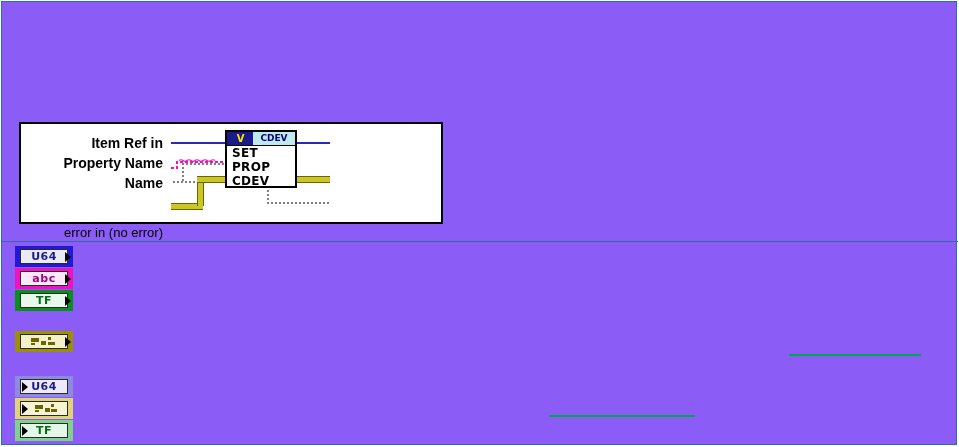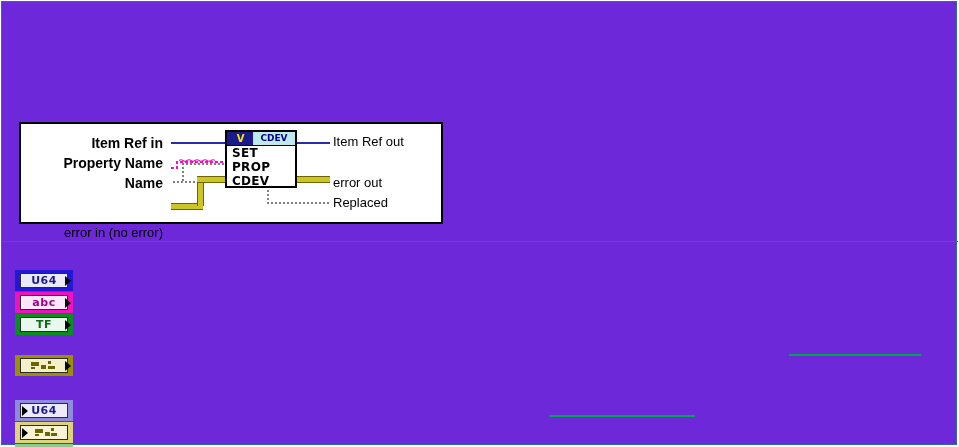--- a/index.html
+++ b/index.html
@@ -17,21 +17,21 @@
 
   
   #page-frame {
     position: absolute;
     left: 1px;
     top: 1px;
     width: 956px;
     height: 444px;
     border: 1px solid #2d6ca3;
     box-sizing: border-box;
-    background: #6d28d9;
+    background: #8b5cf6;
   }
 
   
   #top-pane {
     position: absolute;
     left: 0;
     top: 0;
     width: 956px;
     height: 240px;
     border-bottom: 1px solid #2d6ca3;
@@ -191,21 +191,21 @@
   #wire-replaced-v {
     left: 246px; top: 62px; width: 2px; height: 18px;
     background: repeating-linear-gradient(to bottom,#808080 0 2px,transparent 2px 4px);
   }
   #wire-replaced-h {
     left: 246px; top: 78px; width: 63px; height: 2px;
     background: repeating-linear-gradient(to right,#808080 0 2px,transparent 2px 4px);
   }
 
   
-  .term-group { position: absolute; left: 13px; margin-top: 24px; }
+  .term-group { position: absolute; left: 13px; }
   #group-inputs       { top: 244px; }
   #group-error-in     { top: 329px; }
   #group-outputs      { top: 374px; }
 
   .term {
     position: relative;
     width: 58px;
     height: 21px;
     margin-bottom: 1px;
     box-sizing: border-box;
@@ -325,25 +325,20 @@
       <div id="vi-node">
         <div id="vi-node-header">
           <div id="vi-logo">V</div>
           <div id="vi-cdev">CDEV</div>
         </div>
         <div class="vi-row">SET</div>
         <div class="vi-row">PROP</div>
         <div class="vi-row">CDEV</div>
       </div>
 
-      <div class="right-col">
-        <div class="cp-label plain" id="lbl-item-ref-out">Item Ref out</div>
-        <div class="cp-label plain" id="lbl-error-out">error out</div>
-        <div class="cp-label plain" id="lbl-replaced">Replaced</div>
-      </div>
 
     </div>
   </div>
 
   <div class="term-group" id="group-inputs">
 
     <div class="term t-num">
       <div class="term-inner">U64</div>
       <span class="arrow-r"></span>
     </div>

